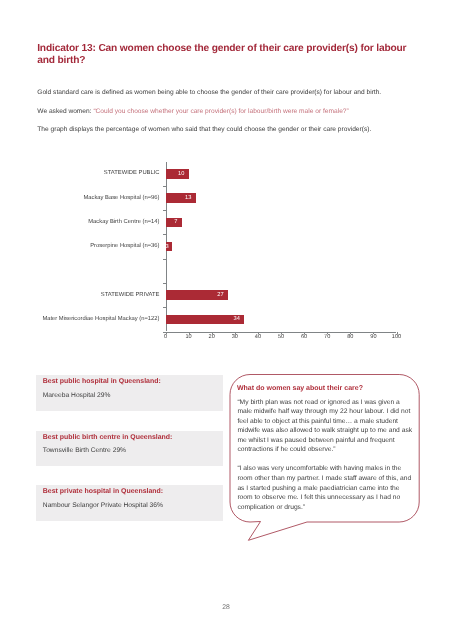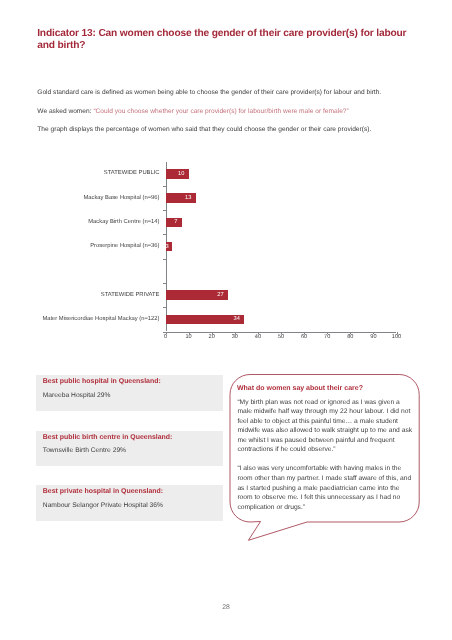--- a/index.html
+++ b/index.html
@@ -1,20 +1,20 @@
 <!DOCTYPE html>
 <html><head>
 <meta charset="utf-8">
 <style>
   html,body{margin:0;padding:0;}
   *{-webkit-font-smoothing:antialiased;}
   body{width:452px;height:640px;background:#ffffff;font-family:"Liberation Sans",sans-serif;position:relative;overflow:hidden;-webkit-font-smoothing:antialiased;text-rendering:geometricPrecision;}
   .page{position:absolute;left:0;top:0;width:452px;height:640px;background:#ffffff;}
 
-  #title{position:absolute;left:37.2px;top:28px;width:378px;font-size:10.2px;font-weight:bold;line-height:12.3px;letter-spacing:-0.158px;color:#a3293a;}
+  #title{position:absolute;left:37.2px;top:43px;width:378px;font-size:10.2px;font-weight:bold;line-height:12.3px;letter-spacing:-0.158px;color:#a3293a;}
 
   .para{position:absolute;left:37.3px;font-size:6.62px;color:#3d3d3d;line-height:9px;white-space:nowrap;}
   #p1{top:88.2px;} #p2{top:106.6px;} #p3{top:125px;}
   .qred{color:#c5737d;}
 
   
   #chart{position:absolute;left:0;top:0;width:452px;height:640px;}
   .bar{position:absolute;background:#ab2a35;}
   .barval{position:absolute;color:#ffffff;font-size:5.7px;text-align:right;}
   .catlabel{position:absolute;right:292.5px;font-size:5.82px;color:#3d3d3d;white-space:nowrap;text-align:right;}

